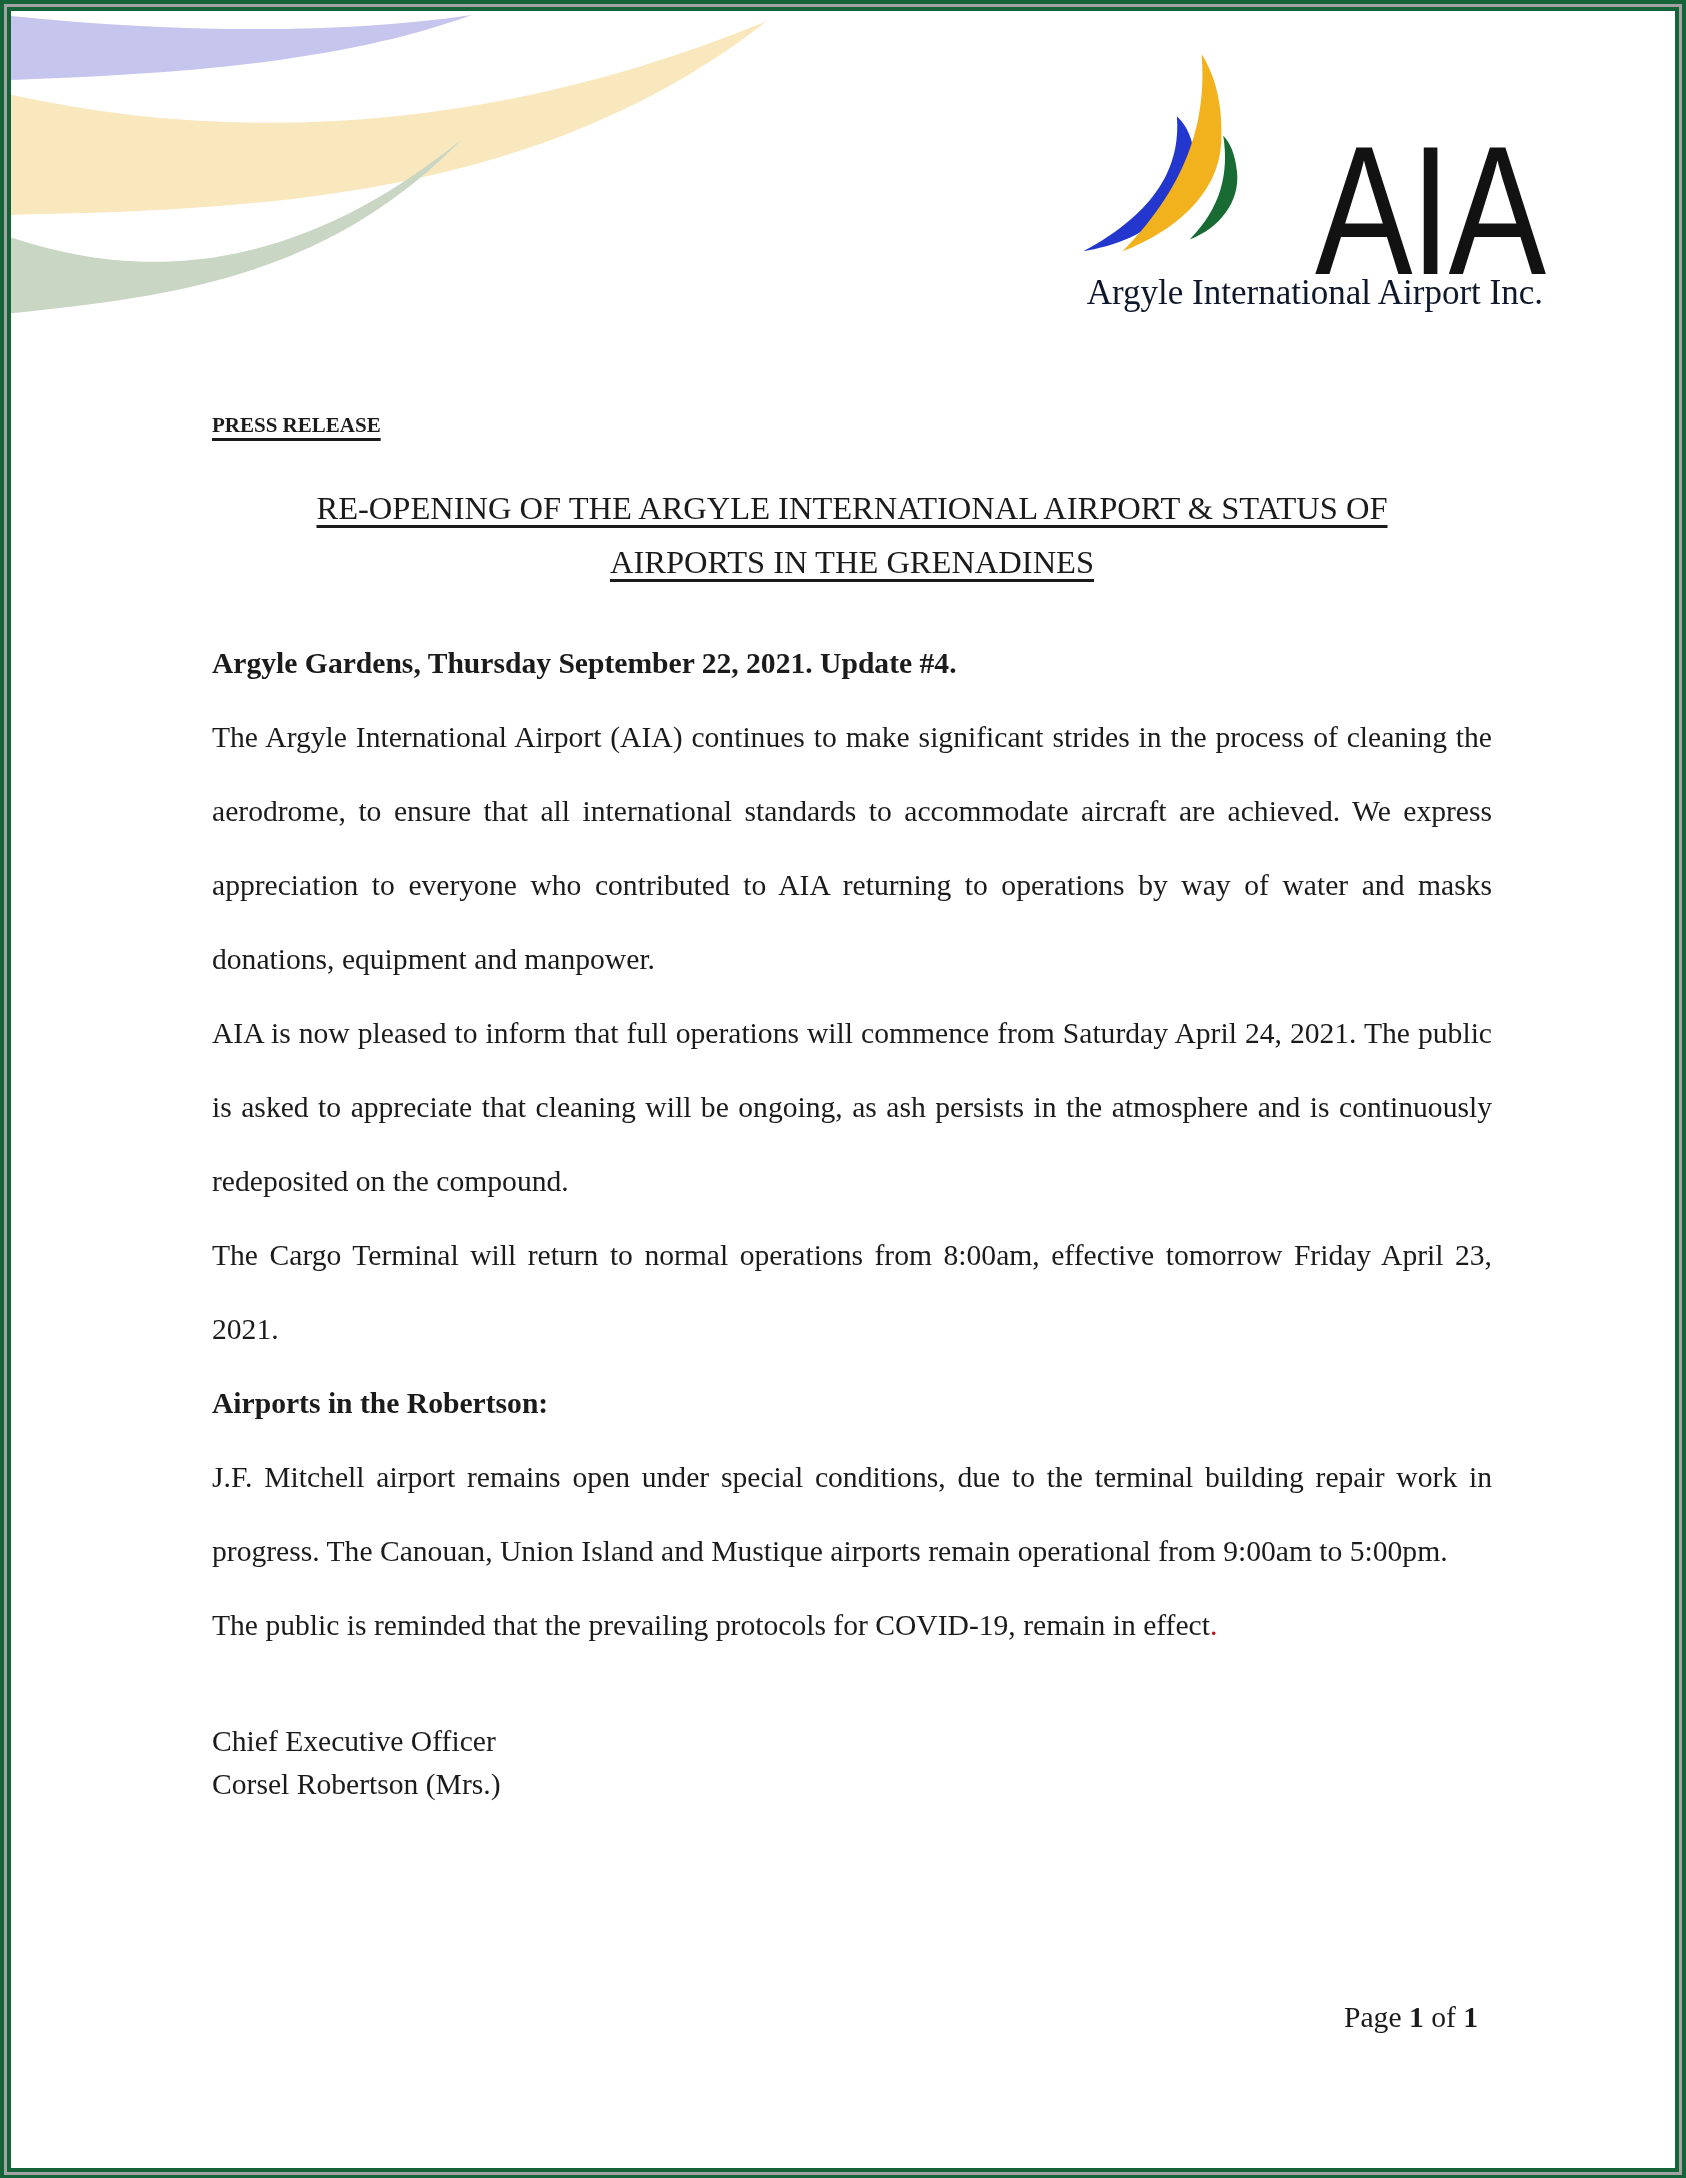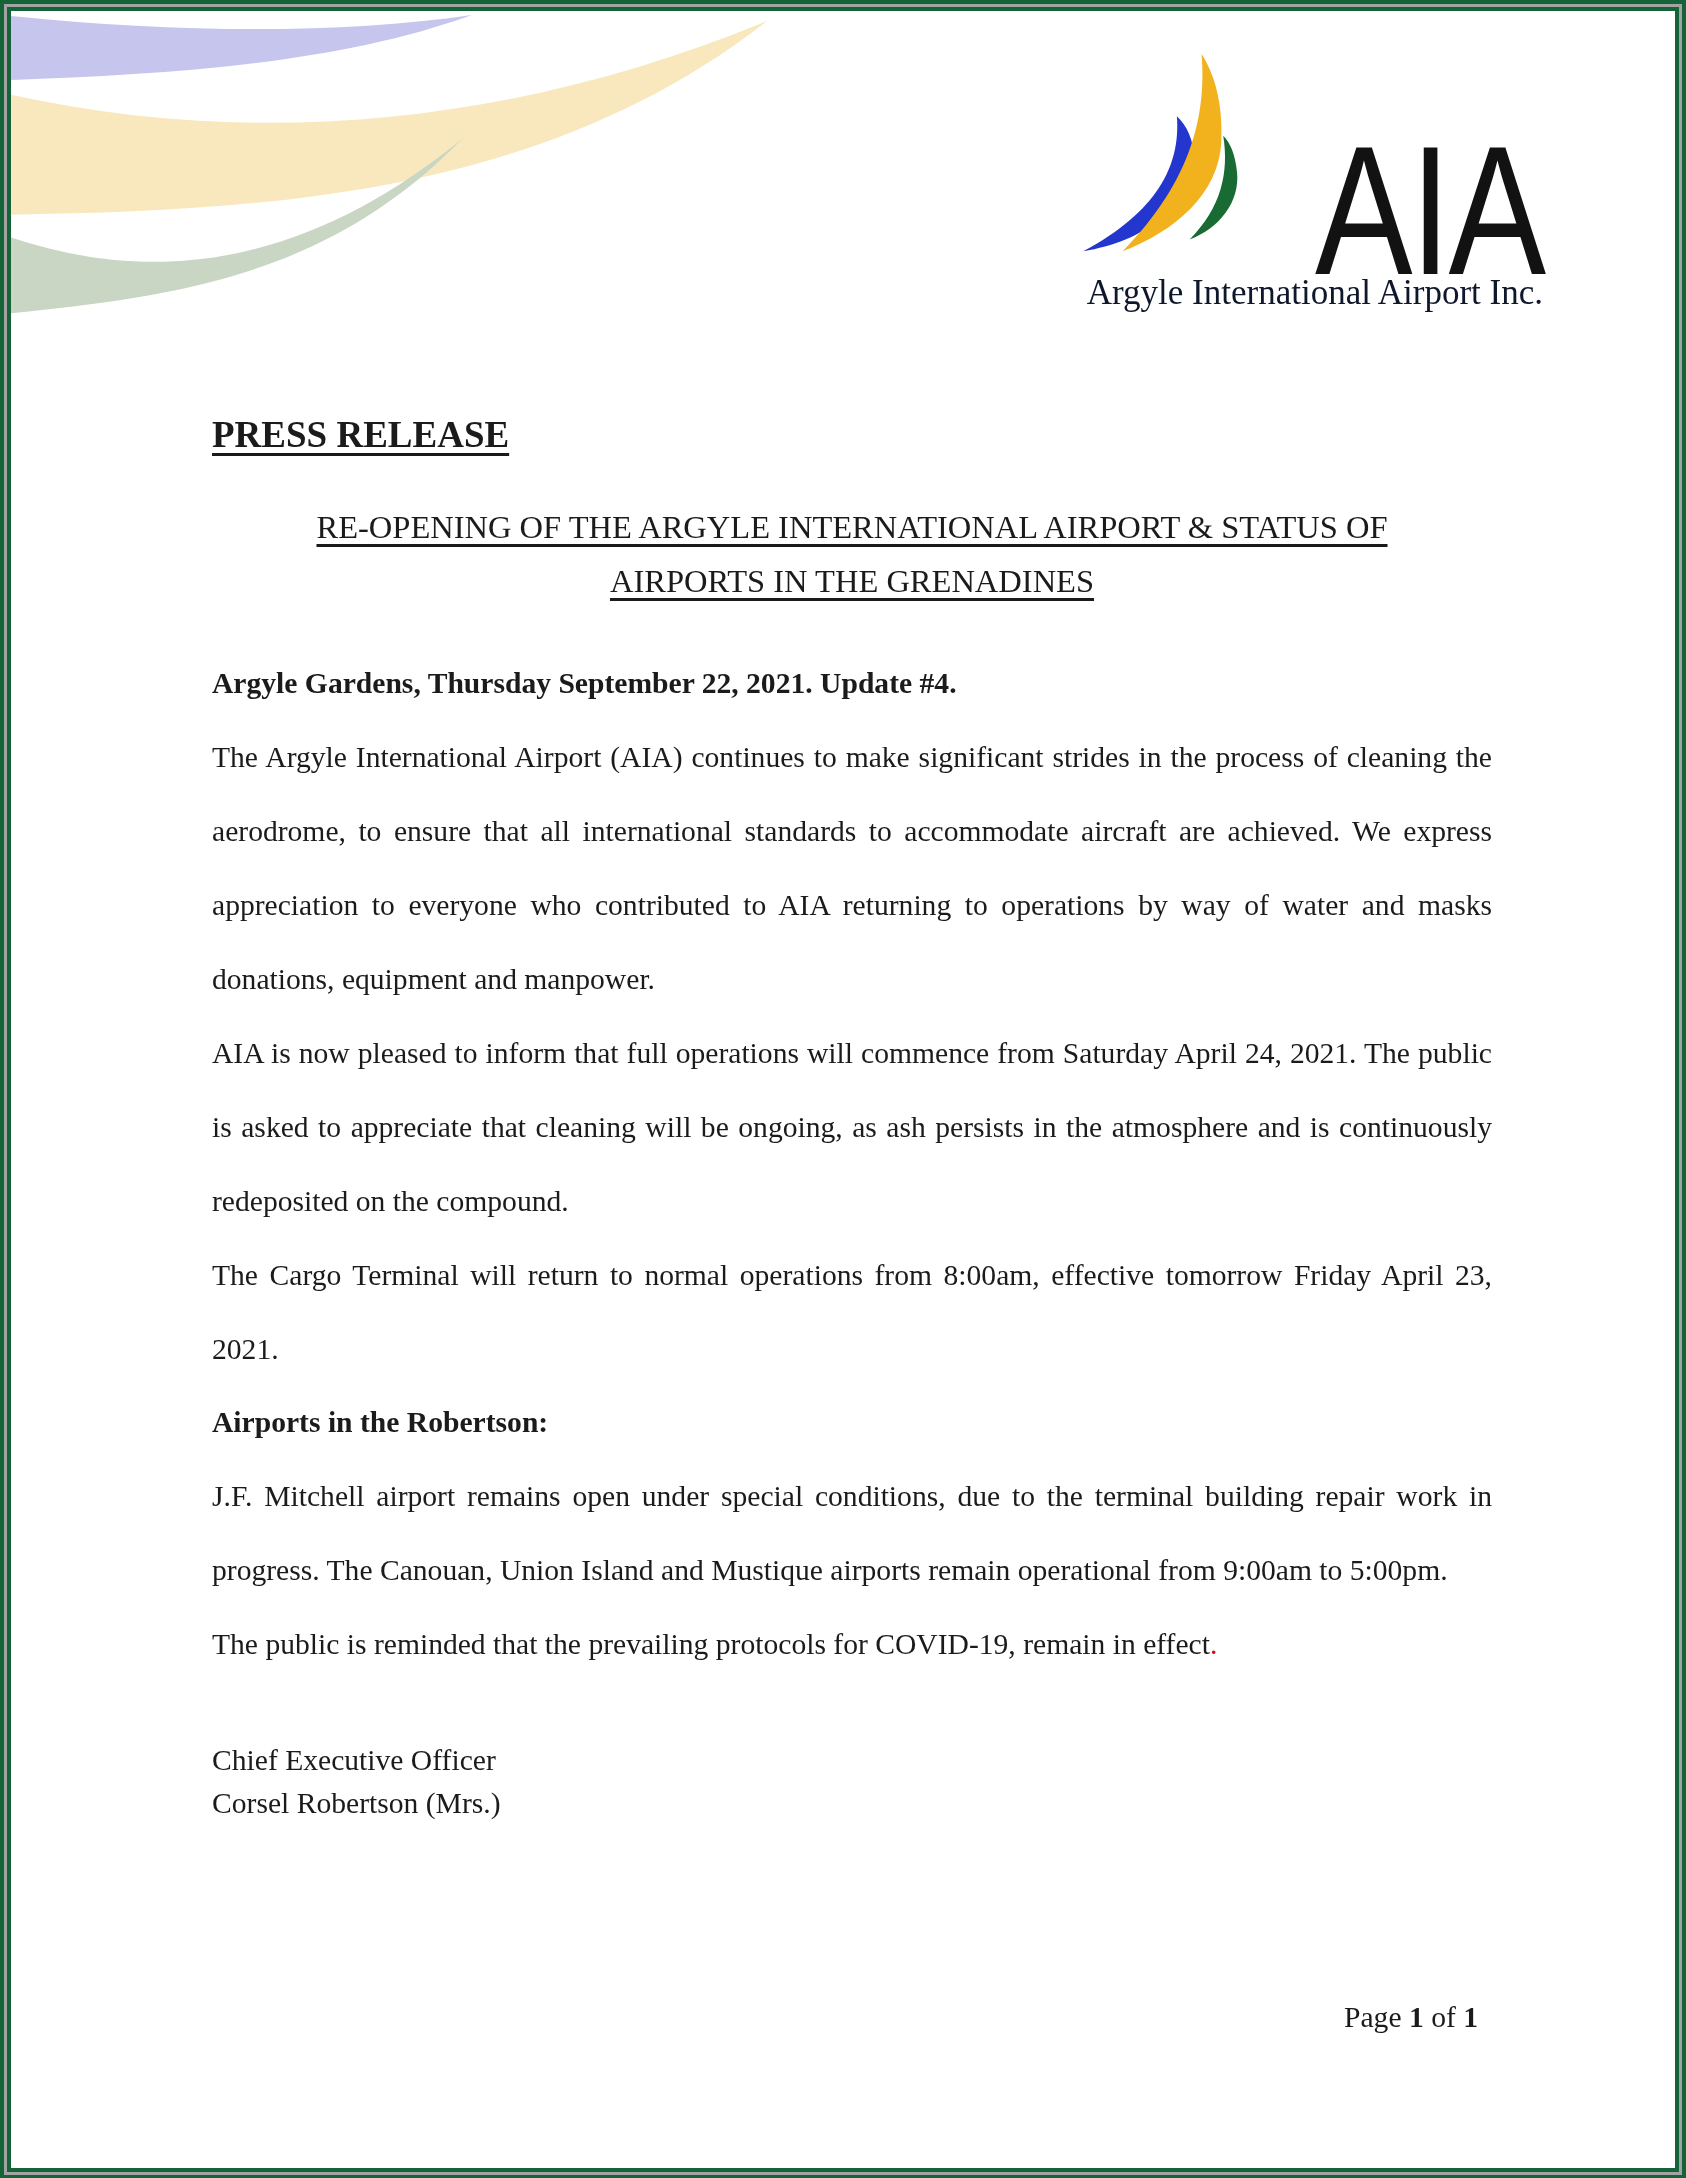--- a/index.html
+++ b/index.html
@@ -47,21 +47,21 @@
     width:552px;
     font-size:35px; color:#0f172a; white-space:nowrap;
   }
 
   
   .content{
     position:absolute; top:0; left:0; right:0;
     padding:402px 183px 0 201px;
   }
   .kicker{
-    font-size:37px; font-weight:bold; line-height:1.2;
+    font-size:21px; font-weight:bold; line-height:1.2;
     text-decoration:underline; text-decoration-thickness:3px; text-underline-offset:5.9px;
   }
   .doc-title{
     margin-top:44px;
     text-align:center;
     font-size:32.5px; font-weight:normal; line-height:1.65;
     text-decoration:underline; text-decoration-thickness:3px; text-underline-offset:5.9px;
   }
   .body-block{ margin-top:38px; }
   .body-p{

